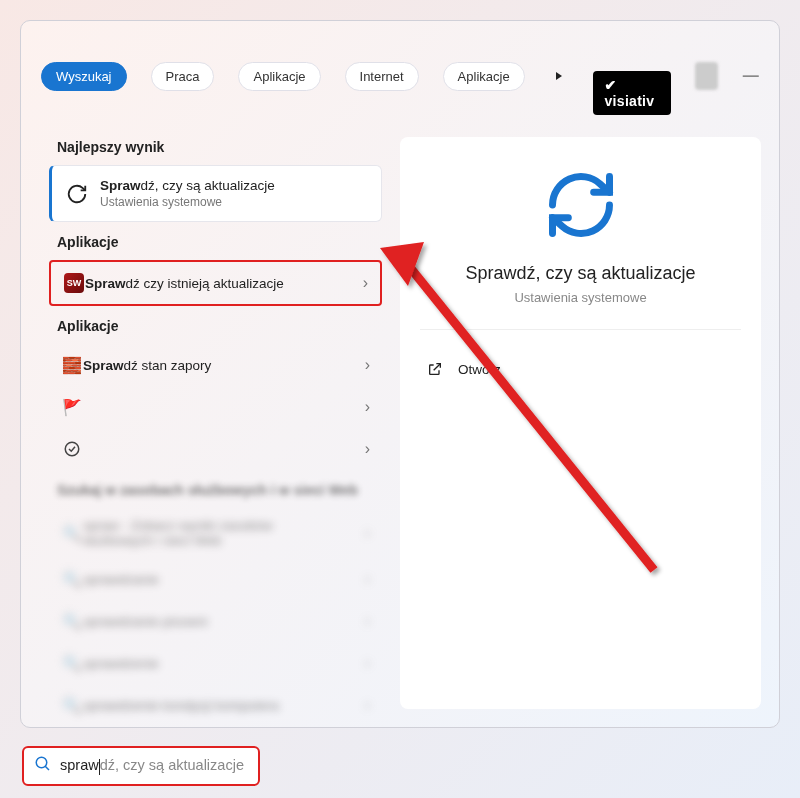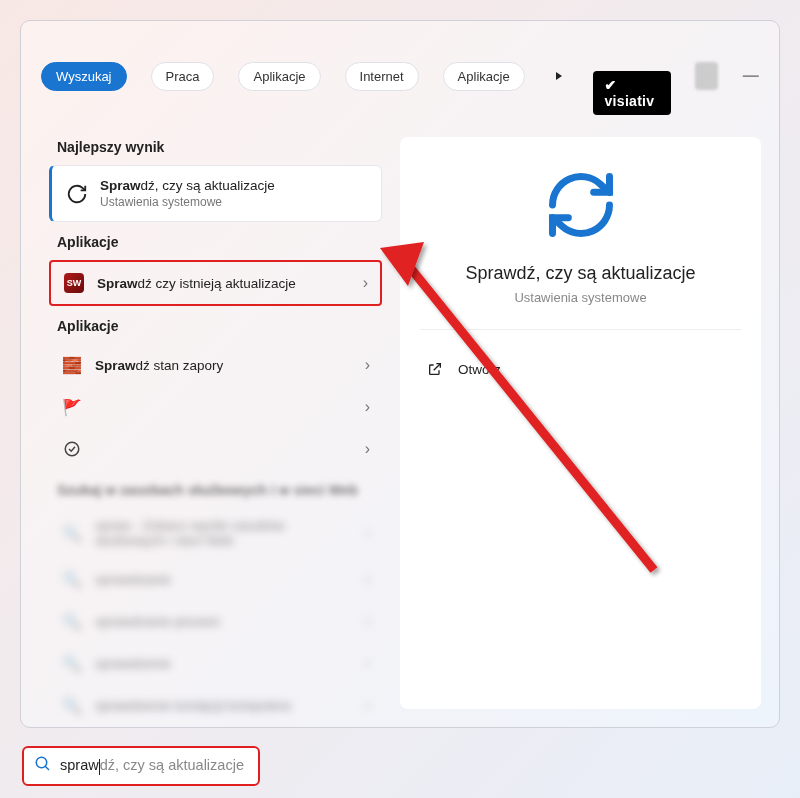--- a/index.html
+++ b/index.html
@@ -10,21 +10,21 @@
     .tab.active { background: #1975d0; color: #fff; border-color: #1975d0; }
     .play-btn { width: 24px; height: 24px; display: flex; align-items: center; justify-content: center; cursor: pointer; }
     .brand { background: #000; color: #fff; font-weight: 600; padding: 6px 12px; border-radius: 4px; font-size: 14px; margin-left: auto; letter-spacing: 0.3px; margin-top: 34px; }
     .avatar { width: 28px; height: 28px; background: #ccc; border-radius: 4px; filter: blur(1.5px); }
     .minimize-btn { width: 20px; display: flex; justify-content: center; cursor: pointer; color:#888; font-weight:bold; }
     .body { flex: 1; display: flex; overflow: hidden; }
     .left { width: 50%; padding: 0 18px 18px 28px; overflow: hidden; }
     .right { width: 50%; padding: 10px 18px 18px 0; }
     .section-title { font-size: 14px; font-weight: 600; color: #222; margin: 12px 0 10px 0; padding-left: 8px; }
     .best { background: #fff; border: 1px solid #e6e6ec; border-radius: 6px; padding: 12px 14px; display: flex; align-items: center; gap: 12px; border-left: 3px solid #1975d0; }
-    .row { display: flex; align-items: center; gap: 12px; padding: 10px 12px; border-radius: 4px; cursor: pointer; position: relative; }
+    .row { display: flex; align-items: center; padding: 10px 12px; border-radius: 4px; cursor: pointer; position: relative; }
     .row.boxed { border: 2px solid #e02020; border-radius: 4px; }
     .row .chev { margin-left: auto; color: #777; }
     .icon-box { width: 22px; height: 22px; display: flex; align-items: center; justify-content: center; flex-shrink: 0; }
     .result-title { font-size: 13.5px; color: #222; }
     .result-title b { font-weight: 600; }
     .result-sub { font-size: 12px; color: #777; margin-top: 2px; }
     .preview { background: #fff; border-radius: 8px; padding: 28px 20px 20px 20px; text-align: center; height: 100%; }
     .big-icon { margin: 0 auto 18px auto; width: 80px; height: 80px; display:flex; align-items:center; justify-content:center; }
     .preview h2 { font-size: 18px; font-weight: 400; color: #222; margin-bottom: 6px; }
     .preview p { font-size: 13px; color: #888; margin-bottom: 24px; }

